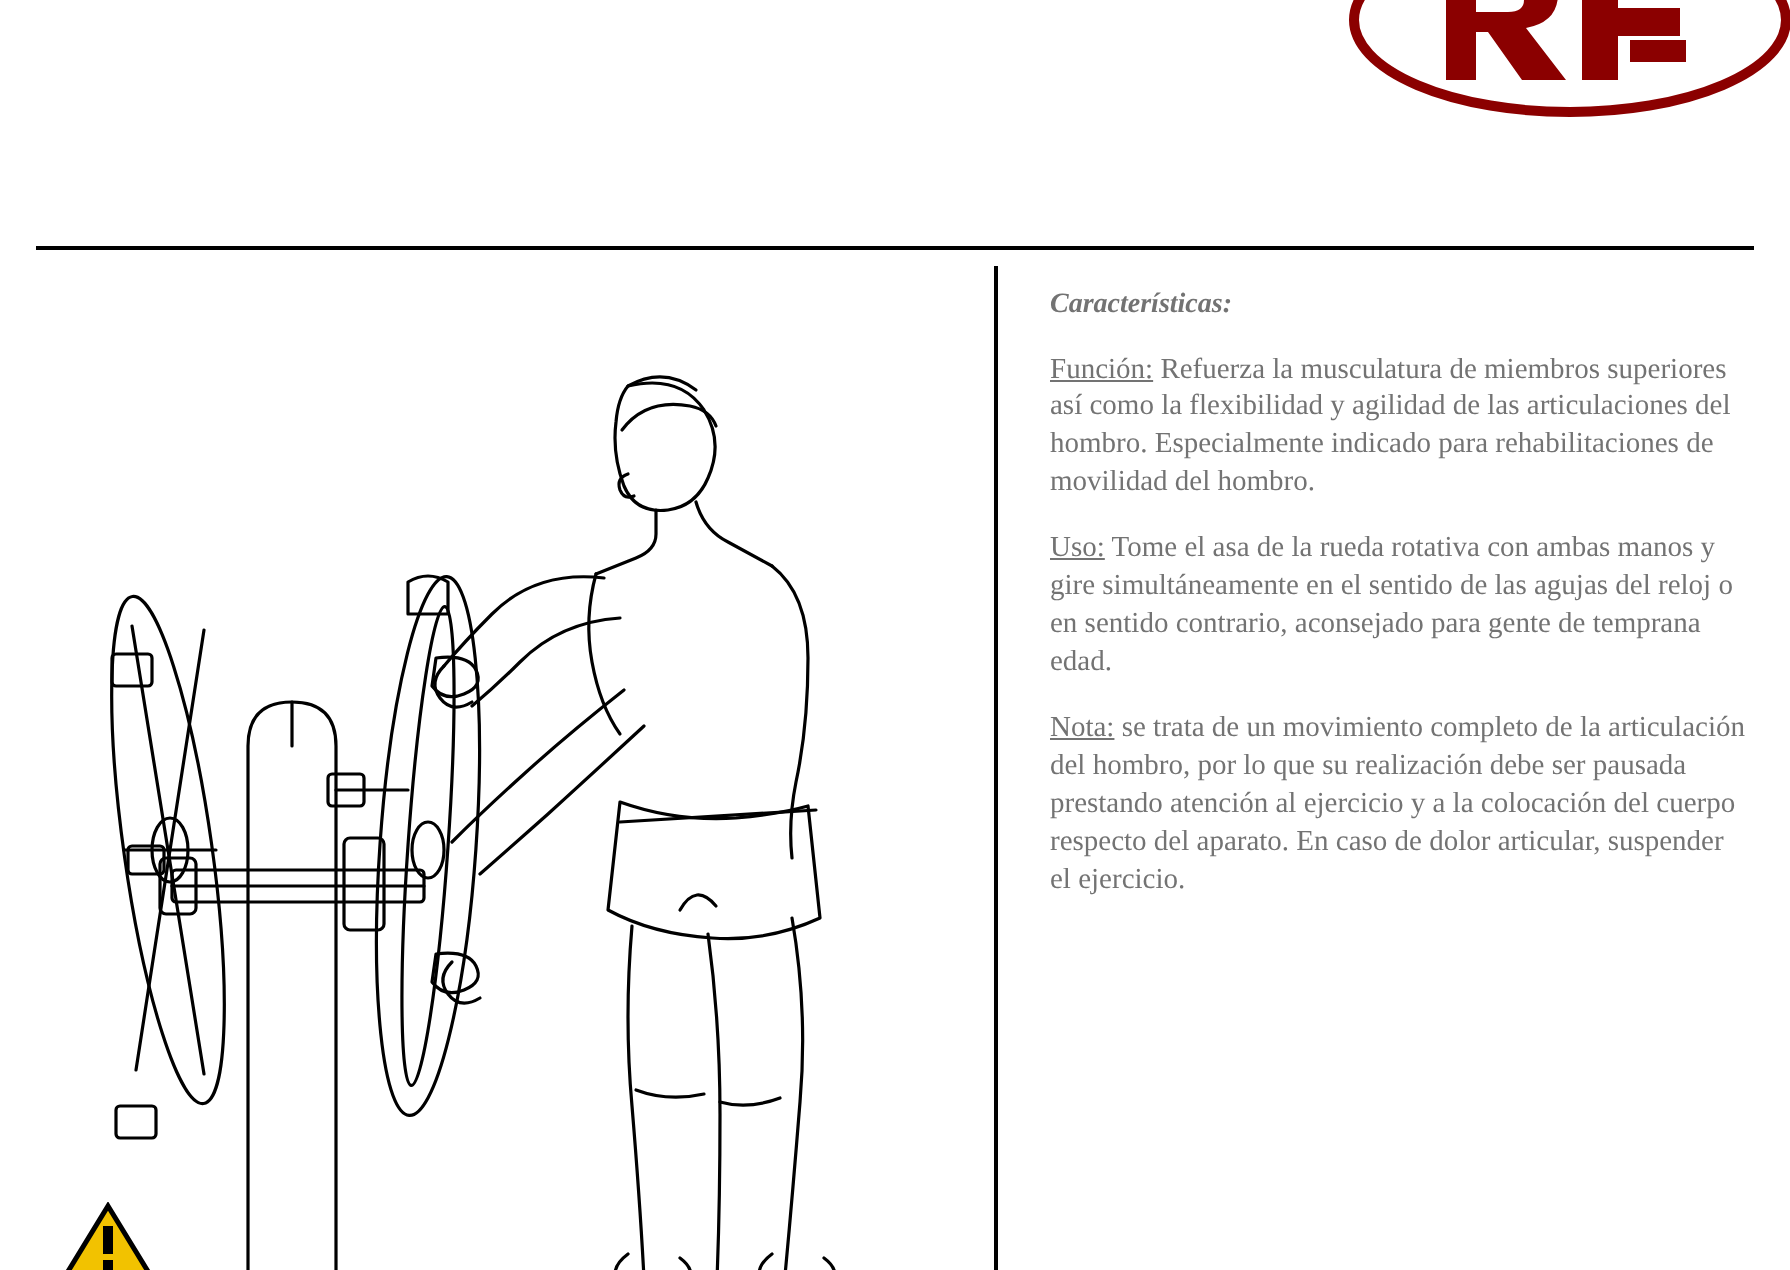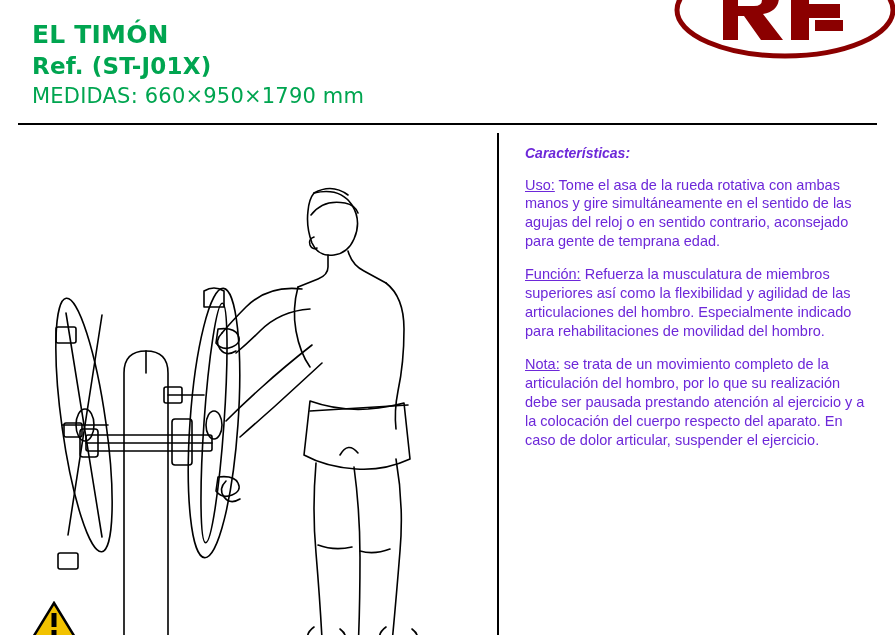--- a/index.html
+++ b/index.html
@@ -87,22 +87,22 @@
     height: 502px;
   }
   #drawing svg { display: block; }
 
   
   #text-column {
     position: absolute;
     left: 525px;
     top: 145px;
     width: 348px;
-    font-family: Liberation Sans, sans-serif;
-    color: #6d28d9;
+    font-family: Liberation Serif, serif;
+    color: #737373;
   }
   #chars-heading {
     font-size: 14px;
     font-weight: bold;
     font-style: italic;
     margin-bottom: 13px;
   }
   .para {
     font-size: 14.5px;
     line-height: 1.30;
@@ -120,25 +120,20 @@
     top: 601px;
     width: 48px;
     height: 40px;
   }
 </style>
 </head>
 <body>
 
 <div id="header">
 
-  <div id="title-block">
-    <div class="title-line" id="title-name">EL TIMÓN</div>
-    <div class="title-line" id="title-ref">Ref. (ST-J01X)</div>
-    <div class="title-line" id="title-measures">MEDIDAS: 660×950×1790 mm</div>
-  </div>
 
   <div id="logo">
     <svg width="230" height="110" viewBox="0 0 230 110" xmlns="http://www.w3.org/2000/svg">
       <ellipse cx="120" cy="48" rx="108" ry="46" fill="none" stroke="#8b0000" stroke-width="5"></ellipse>
       <g fill="#8b0000">
 
         <path d="M58 18 h34 q22 0 22 17 q0 14 -16 17 l20 26 h-22 l-17 -24 h-6 v24 h-15 z M73 32 v12 h16 q8 0 8 -6 q0 -6 -8 -6 z"></path>
 
         <path d="M126 18 h54 v15 h-36 v9 h31 v14 h-31 v22 h-18 z"></path>
 
@@ -234,19 +229,19 @@
   <svg width="48" height="40" viewBox="0 0 48 40" xmlns="http://www.w3.org/2000/svg">
     <polygon points="24,2 46,38 2,38" fill="#f2c200" stroke="#000000" stroke-width="2.5"></polygon>
     <rect x="21.5" y="12" width="5" height="14" fill="#000000"></rect>
     <rect x="21.5" y="29" width="5" height="5" fill="#000000"></rect>
   </svg>
 </div>
 
 <div id="text-column">
   <div id="chars-heading">Características:</div>
 
+  <p class="para"><span class="lbl">Función:</span><span> Refuerza la musculatura de miembros superiores así como la flexibilidad y agilidad de las articulaciones del hombro. Especialmente indicado para rehabilitaciones de movilidad del hombro.</span></p>
+
   <p class="para"><span class="lbl">Uso:</span><span> Tome el asa de la rueda rotativa con ambas manos y gire simultáneamente en el sentido de las agujas del reloj o en sentido contrario, aconsejado para gente de temprana edad.</span></p>
 
-  <p class="para"><span class="lbl">Función:</span><span> Refuerza la musculatura de miembros superiores así como la flexibilidad y agilidad de las articulaciones del hombro. Especialmente indicado para rehabilitaciones de movilidad del hombro.</span></p>
-
 
   <p class="para"><span class="lbl">Nota:</span><span> se trata de un movimiento completo de la articulación del hombro, por lo que su realización debe ser pausada prestando atención al ejercicio y a la colocación del cuerpo respecto del aparato. En caso de dolor articular, suspender el ejercicio.</span></p>
 </div>
 
 </body></html>

